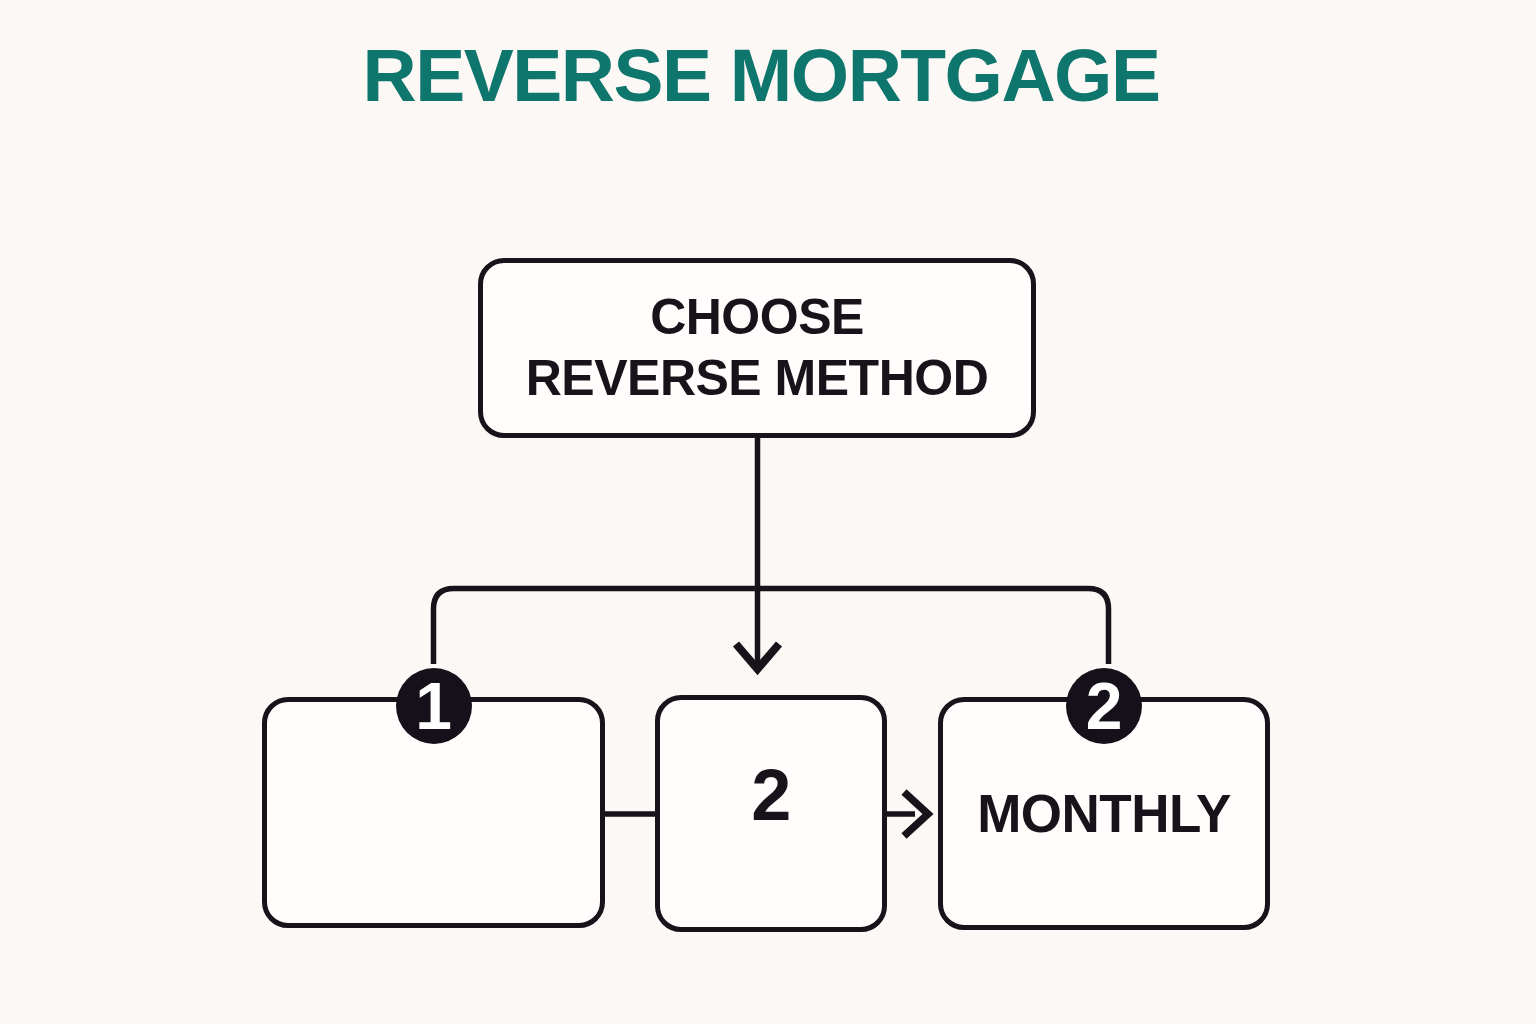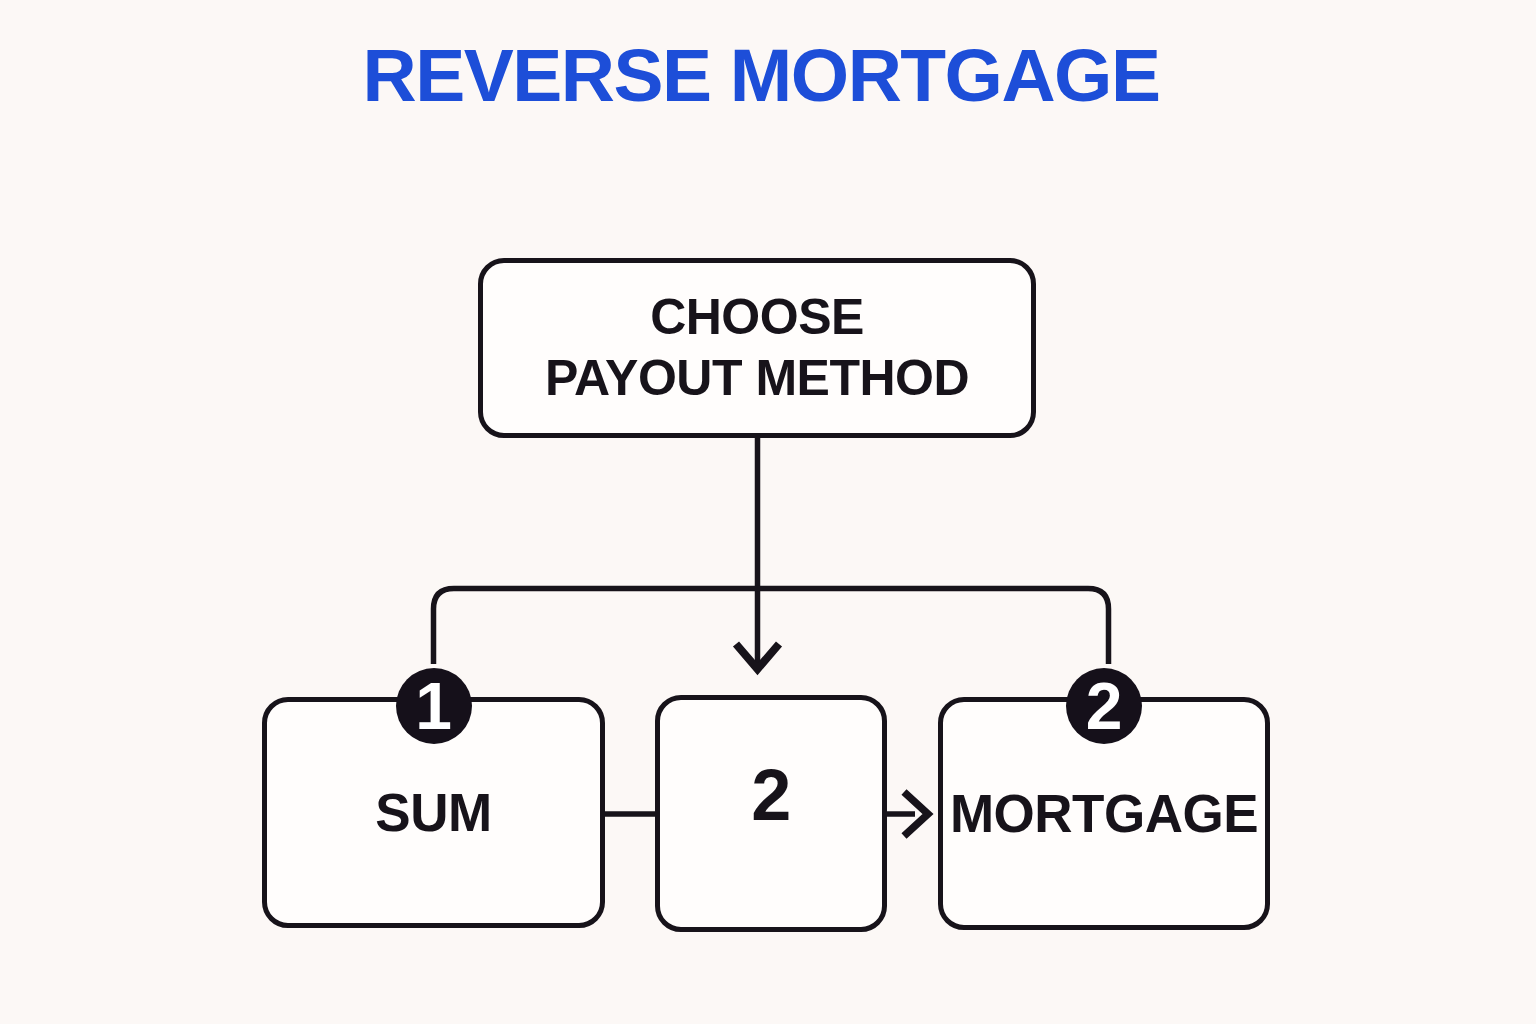--- a/index.html
+++ b/index.html
@@ -19,21 +19,21 @@
   .title {
     position: absolute;
     left: 0;
     top: 34px;
     width: 1522px;
     text-align: center;
     font-weight: bold;
     font-size: 75px;
     line-height: 82px;
     letter-spacing: -1.5px;
-    color: #1d4ed8;
+    color: #0f766e;
   }
 
   
   .connectors {
     position: absolute;
     left: 0;
     top: 0;
     width: 1536px;
     height: 1024px;
   }
@@ -120,30 +120,29 @@
 
     <path d="M603 814 L657 814" stroke-width="5.5"></path>
 
     <path d="M885 814 L915 814" stroke-width="5.5"></path>
 
     <path d="M904 792 L928 814 L904 836" stroke-width="7.5"></path>
   </svg>
 
   <div class="node node-root">
     <div>CHOOSE</div>
-    <div>PAYOUT METHOD</div>
+    <div>REVERSE METHOD</div>
   </div>
 
   <div class="node node-lump">
     <div class="badge">1</div>
-    <div>SUM</div>
   </div>
 
   <div class="node node-alt">
     <div>2</div>
   </div>
 
   <div class="node node-monthly">
     <div class="badge">2</div>
-    <div>MORTGAGE</div>
+    <div>MONTHLY</div>
   </div>
 
 </div>
 
 </body></html>

